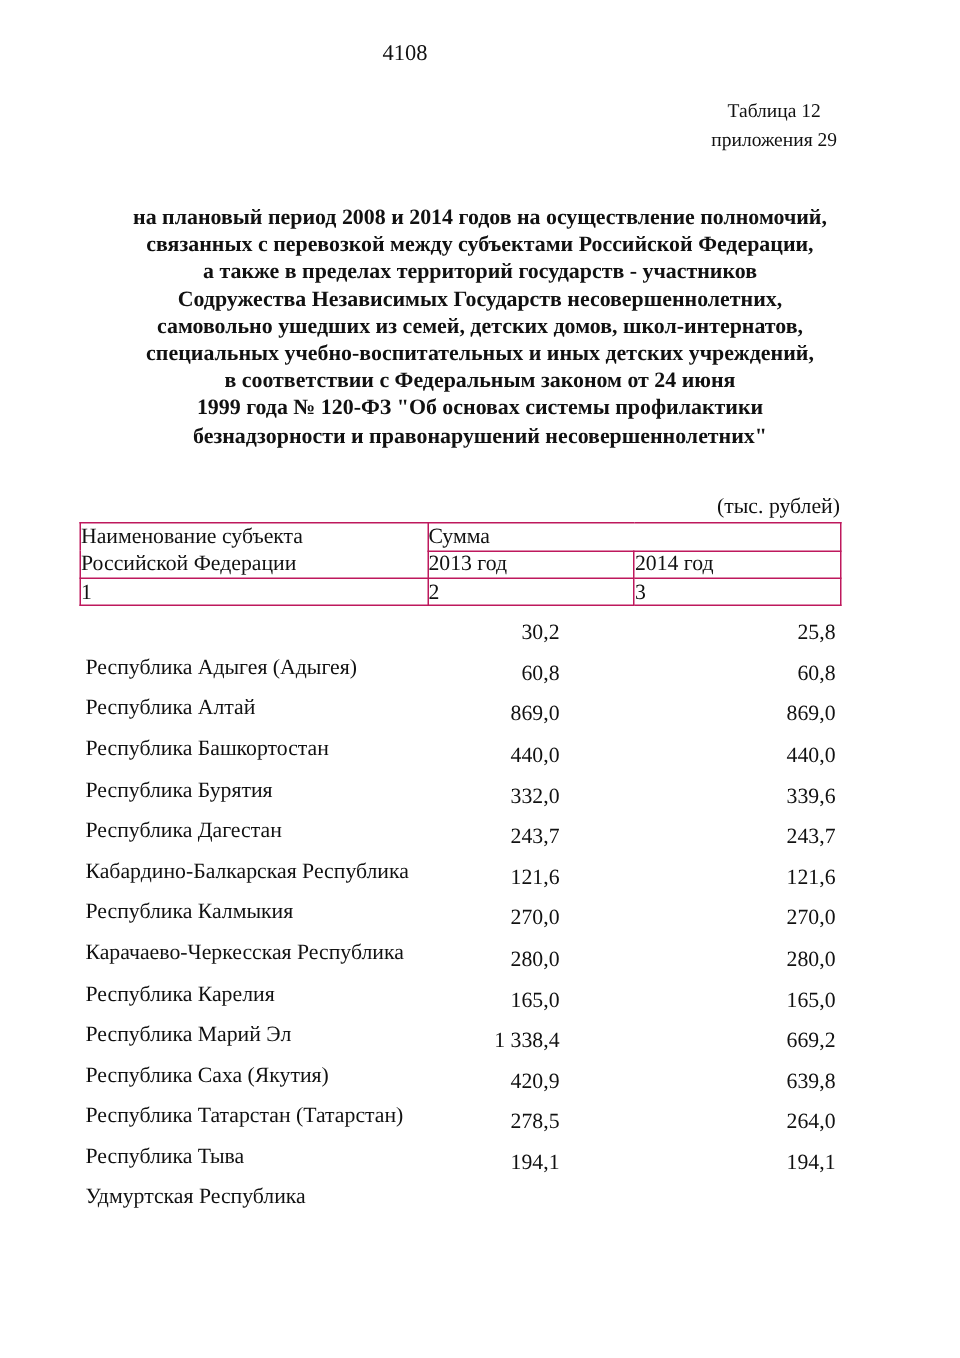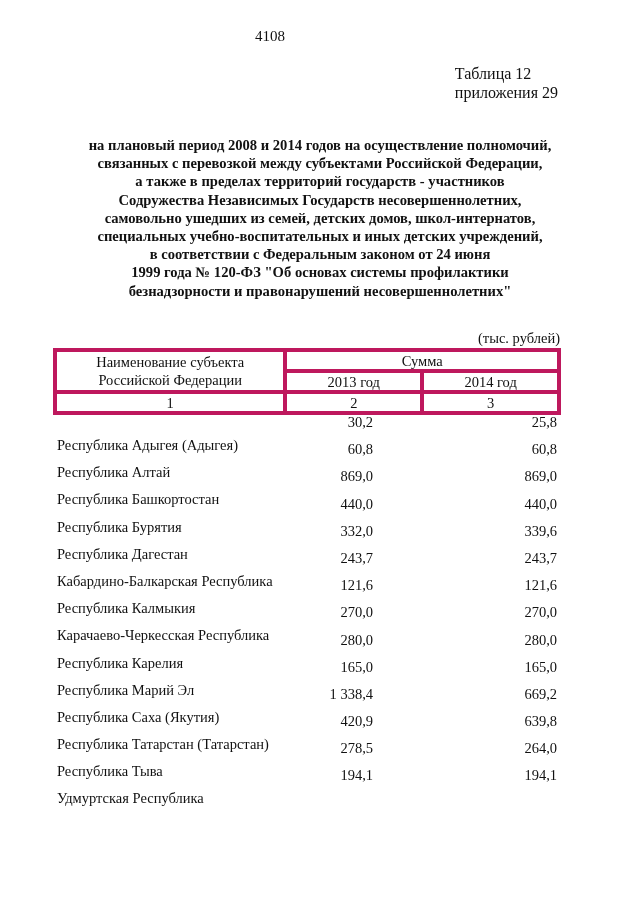--- a/index.html
+++ b/index.html
@@ -1,32 +1,32 @@
 <!DOCTYPE html>
 <html><head>
 <meta charset="utf-8">
 <style>
   html, body { margin:0; padding:0; background:#ffffff; }
   body {
     width:640px; height:905px; position:relative; overflow:hidden;
     font-family:"Liberation Serif", "DejaVu Serif", serif; color:#111;
   }
   .page-number { position:absolute; left:0; width:540px; top:28px; text-align:center; font-size:15px; }
-  .table-ref { position:absolute; right:82px; top:64px; text-align:left; font-size:16px; line-height:19px; }
+  .table-ref { position:absolute; right:82px; top:64px; text-align:center; font-size:13px; line-height:19px; }
   .title {
     position:absolute; left:40px; width:560px; top:136px; text-align:center;
     font-weight:bold; font-size:14.6px; line-height:18.2px;
   }
   .title div { white-space:nowrap; }
   .units { position:absolute; right:80px; top:330px; font-size:14.5px; }
   table.hdr {
     position:absolute; left:53px; top:348px; width:508px;
     border-collapse:collapse; font-size:14.5px;
   }
-  table.hdr td { border:4px solid #be185d; text-align:center; padding:0; height:17px; line-height:16px; }
+  table.hdr td { border:1px solid #be185d; padding:0; height:17px; line-height:16px; }
   .rows { position:absolute; left:57px; top:413px; width:500px; }
   .row { position:relative; height:27.2px; font-size:14.5px; line-height:18px; }
   .row .name { position:absolute; left:0; top:0; white-space:nowrap;margin-top:23px; }
   .row .v2013 { position:absolute; right:184px; top:0; text-align:center; white-space:nowrap; }
   .row .v2014 { position:absolute; right:0; top:0; text-align:right; white-space:nowrap;margin-left:14px; }
 </style>
 </head>
 <body>
 
 <div class="page-number">4108</div>

